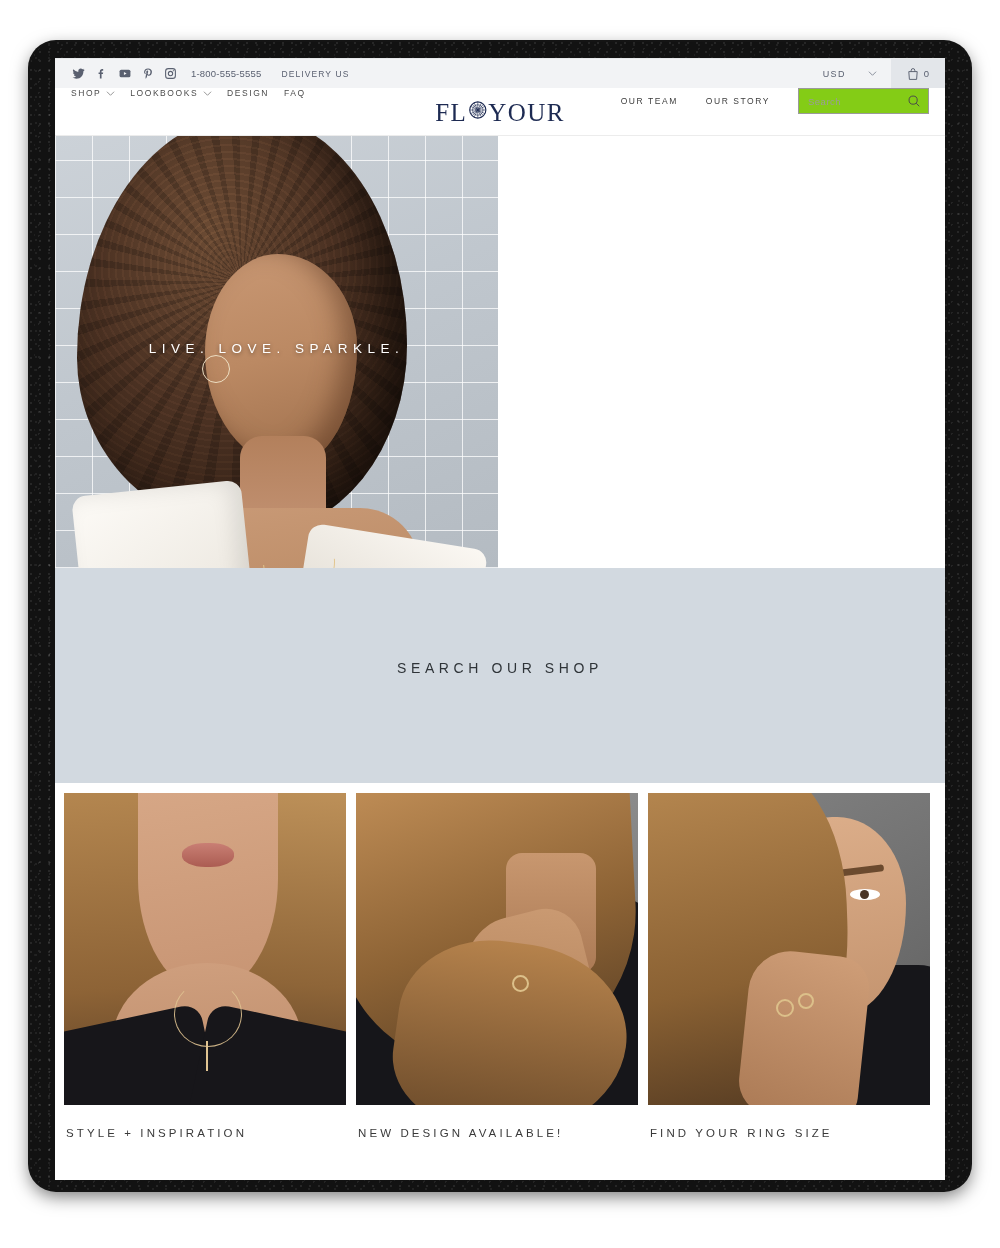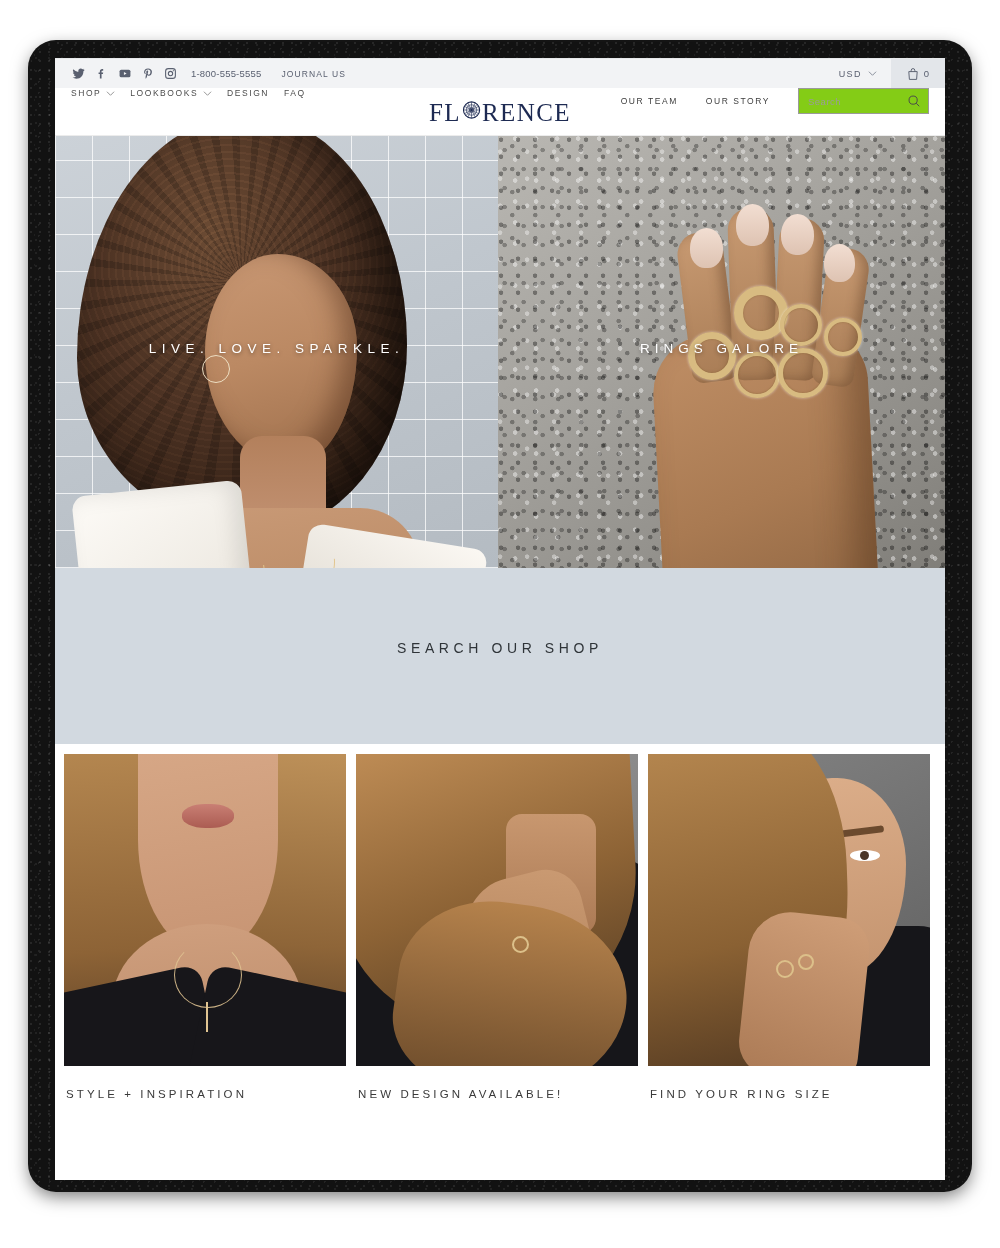--- a/index.html
+++ b/index.html
@@ -73,21 +73,21 @@
   .phone{
     margin-left:14px;font-size:9.5px;color:#5a6070;letter-spacing:.2px;
     cursor:pointer;
   }
   .contact{
     margin-left:20px;font-size:8.5px;color:#5a6070;letter-spacing:1.1px;
     cursor:pointer;
   }
   .utility-right{margin-left:auto;display:flex;align-items:center;height:100%;}
   .currency{
-    display:flex;align-items:center;gap:6px;
+    display:flex;align-items:center;gap:22px;
     font-size:9px;letter-spacing:1.3px;color:#5a6070;
     padding:0 14px;cursor:pointer;
   }
   .caret{width:9px;height:5px;}
   .cart{
     display:flex;align-items:center;gap:5px;
     background:#e3e6ea;height:100%;padding:0 16px;cursor:pointer;
   }
   .cart-count{font-size:9.5px;color:#5a6070;}
 
@@ -234,21 +234,21 @@
     border-radius:50% 50% 45% 45%;
   }
   .ring{
     position:absolute;border-radius:50%;
     border:3px solid #d8bb81;
     box-shadow:0 0 3px rgba(255,255,255,.55), inset 0 0 2px rgba(120,90,40,.6);
   }
 
   
   .shopband{
-    background:#d2d9e0;height:176px;
+    background:#d2d9e0;height:215px;
     display:flex;flex-direction:column;align-items:center;justify-content:center;
   }
   .shopband-title{
     font-size:14px;letter-spacing:4.6px;color:#2f3438;margin-bottom:16px;
   }
   .bigsearch{
     display:flex;width:481px;height:36px;
     border:1px solid #5d6166;background:#fff;box-sizing:border-box;
   }
   .bigsearch input{
@@ -374,21 +374,21 @@
         </span>
         <span class="social-ic">
           <svg width="13" height="13" viewBox="0 0 24 24" fill="none" stroke="#5a6070" stroke-width="2">
               <rect x="3" y="3" width="18" height="18" rx="5"></rect>
               <circle cx="12" cy="12" r="4"></circle>
               <circle cx="17.3" cy="6.7" r="1" fill="#5a6070" stroke="none"></circle>
             </svg>
         </span>
       </div>
       <span class="phone">1-800-555-5555</span>
-      <span class="contact">JOURNAL US</span>
+      <span class="contact">DELIVERY US</span>
 
       <div class="utility-right">
         <div class="currency">
           <span>USD</span>
           <svg class="caret" viewBox="0 0 12 7" fill="none" stroke="#7b828f" stroke-width="1.2">
               <path d="M1 1l5 5 5-5"></path>
             </svg>
         </div>
         <div class="cart">
           <svg width="12" height="14" viewBox="0 0 20 22" fill="none" stroke="#5a6070" stroke-width="1.6">
@@ -428,21 +428,21 @@
           <svg width="19" height="19" viewBox="0 0 40 40">
             <circle cx="20" cy="20" r="17" fill="none" stroke="#1d2a52" stroke-width="2.4"></circle>
             <circle cx="20" cy="20" r="11" fill="none" stroke="#1d2a52" stroke-width="1.3"></circle>
             <circle cx="20" cy="20" r="4.6" fill="none" stroke="#1d2a52" stroke-width="1.3"></circle>
             <g stroke="#1d2a52" stroke-width="1.3">
               <path d="M20 3.5v33M3.5 20h33M8.3 8.3l23.4 23.4M31.7 8.3L8.3 31.7"></path>
               <path d="M12 4.6l16 30.8M28 4.6L12 35.4M4.6 12l30.8 16M4.6 28l30.8-16"></path>
             </g>
           </svg>
         </span>
-        <span class="logo-txt">RENCE</span>
+        <span class="logo-txt">YOUR</span>
       </div>
 
       <div class="nav-right">
         <span class="nav-link">OUR TEAM</span>
         <span class="nav-link">OUR STORY</span>
         <div class="searchbox">
           <input type="text" placeholder="Search" style="">
           <svg width="14" height="14" viewBox="0 0 24 24" fill="none" stroke="#4a4a4a" stroke-width="1.7">
             <circle cx="10.5" cy="10.5" r="7"></circle>
               <path d="M15.8 15.8L21 21"></path>
@@ -459,43 +459,20 @@
         <div class="neckA"></div>
         <div class="chestA"></div>
         <div class="robeA"></div>
         <div class="robeA2"></div>
         <div class="necklaceA"></div>
         <div class="pendantA"></div>
         <div class="hoopA"></div>
         <div class="hero-caption">LIVE. LOVE. SPARKLE.</div>
       </div>
 
-      <div class="hero-panel hero-b">
-        <div class="concrete"></div>
-        <div class="palm"></div>
-
-        <div class="finger" style="left:186px;top:96px;width:46px;height:150px;transform:rotate(-7deg);"></div>
-        <div class="finger" style="left:232px;top:72px;width:46px;height:172px;transform:rotate(-2deg);"></div>
-        <div class="finger" style="left:278px;top:82px;width:45px;height:162px;transform:rotate(3deg);"></div>
-        <div class="finger" style="left:322px;top:112px;width:42px;height:138px;transform:rotate(8deg);"></div>
-
-        <div class="nail" style="left:192px;top:92px;width:33px;height:40px;"></div>
-        <div class="nail" style="left:238px;top:68px;width:33px;height:42px;"></div>
-        <div class="nail" style="left:283px;top:78px;width:33px;height:41px;"></div>
-        <div class="nail" style="left:326px;top:108px;width:31px;height:38px;"></div>
-
-        <div class="ring" style="left:190px;top:196px;width:34px;height:34px;border-width:7px;"></div>
-        <div class="ring" style="left:236px;top:150px;width:36px;height:36px;border-width:9px;"></div>
-        <div class="ring" style="left:236px;top:216px;width:38px;height:38px;border-width:4px;"></div>
-        <div class="ring" style="left:282px;top:168px;width:34px;height:34px;border-width:4px;"></div>
-        <div class="ring" style="left:280px;top:212px;width:40px;height:40px;border-width:5px;"></div>
-        <div class="ring" style="left:326px;top:182px;width:30px;height:30px;border-width:4px;"></div>
-
-        <div class="hero-caption b">RINGS GALORE</div>
-      </div>
     </div>
 
     <div class="shopband">
       <div class="shopband-title">SEARCH OUR SHOP</div>
     </div>
 
     <div class="cards">
 
       <div class="card">
         <div class="card-img">

